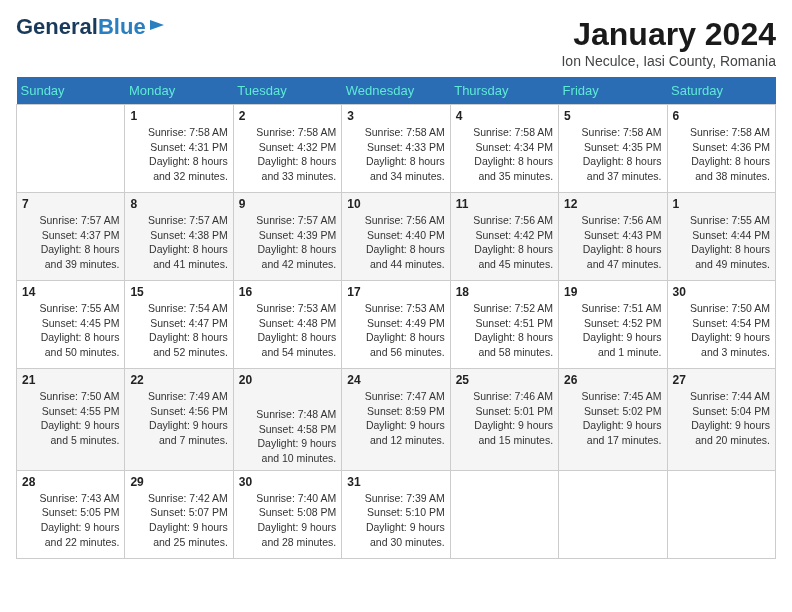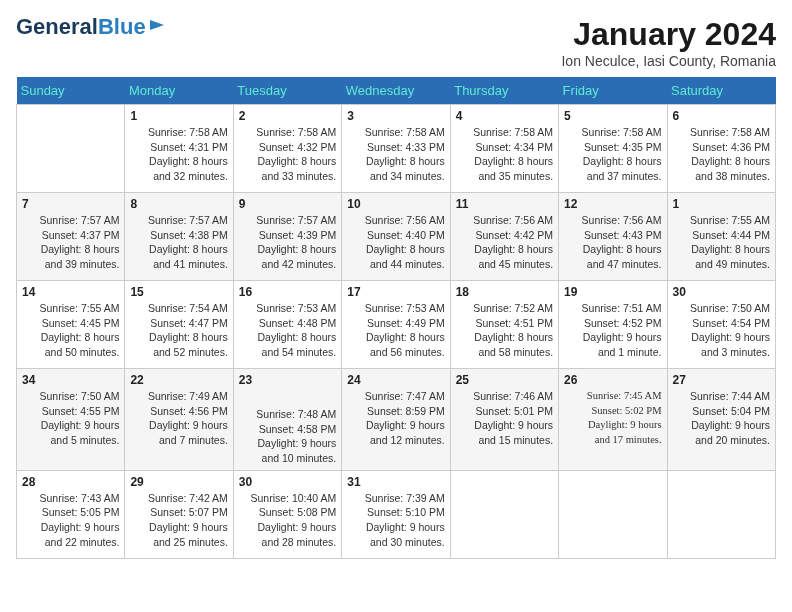--- a/index.html
+++ b/index.html
@@ -255,35 +255,35 @@
         <td>
           <span class="day-num">30</span>
           <div class="day-info" style="white-space: pre-line;">Sunrise: 7:50 AM
 Sunset: 4:54 PM
 Daylight: 9 hours
 and 3 minutes.</div>
         </td>
       </tr>
       <tr>
         <td>
-          <span class="day-num">34</span>
+          <span class="day-num">21</span>
           <div class="day-info" style="white-space: pre-line;">Sunrise: 7:50 AM
 Sunset: 4:55 PM
 Daylight: 9 hours
 and 5 minutes.</div>
         </td>
         <td>
           <span class="day-num">22</span>
           <div class="day-info" style="white-space: pre-line;">Sunrise: 7:49 AM
 Sunset: 4:56 PM
 Daylight: 9 hours
 and 7 minutes.</div>
         </td>
         <td>
-          <span class="day-num">23</span>
+          <span class="day-num">20</span>
           <div class="day-info" style="white-space: pre-line; margin-top: 20px;">Sunrise: 7:48 AM
 Sunset: 4:58 PM
 Daylight: 9 hours
 and 10 minutes.</div>
         </td>
         <td>
           <span class="day-num">24</span>
           <div class="day-info" style="white-space: pre-line;">Sunrise: 7:47 AM
 Sunset: 8:59 PM
 Daylight: 9 hours
@@ -291,21 +291,21 @@
         </td>
         <td>
           <span class="day-num">25</span>
           <div class="day-info" style="white-space: pre-line;">Sunrise: 7:46 AM
 Sunset: 5:01 PM
 Daylight: 9 hours
 and 15 minutes.</div>
         </td>
         <td>
           <span class="day-num">26</span>
-          <div class="day-info" style="white-space: pre-line; font-family: Liberation Serif, serif;">Sunrise: 7:45 AM
+          <div class="day-info" style="white-space: pre-line;">Sunrise: 7:45 AM
 Sunset: 5:02 PM
 Daylight: 9 hours
 and 17 minutes.</div>
         </td>
         <td>
           <span class="day-num">27</span>
           <div class="day-info" style="white-space: pre-line;">Sunrise: 7:44 AM
 Sunset: 5:04 PM
 Daylight: 9 hours
 and 20 minutes.</div>
@@ -321,21 +321,21 @@
         </td>
         <td>
           <span class="day-num">29</span>
           <div class="day-info" style="white-space: pre-line;">Sunrise: 7:42 AM
 Sunset: 5:07 PM
 Daylight: 9 hours
 and 25 minutes.</div>
         </td>
         <td>
           <span class="day-num">30</span>
-          <div class="day-info" style="white-space: pre-line;">Sunrise: 10:40 AM
+          <div class="day-info" style="white-space: pre-line;">Sunrise: 7:40 AM
 Sunset: 5:08 PM
 Daylight: 9 hours
 and 28 minutes.</div>
         </td>
         <td>
           <span class="day-num">31</span>
           <div class="day-info" style="white-space: pre-line;">Sunrise: 7:39 AM
 Sunset: 5:10 PM
 Daylight: 9 hours
 and 30 minutes.</div>

